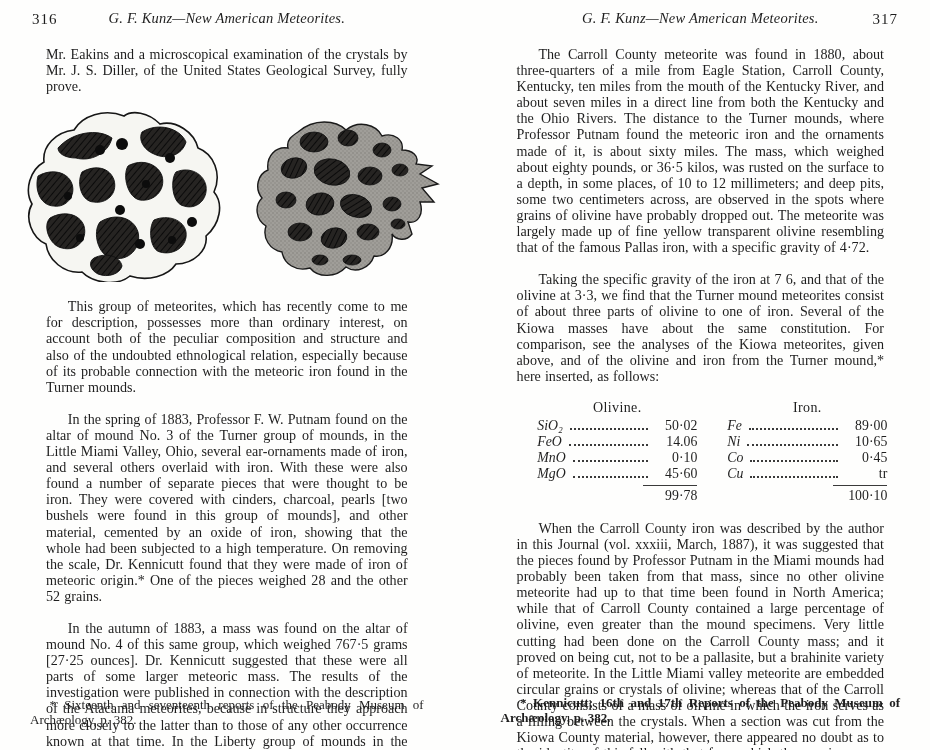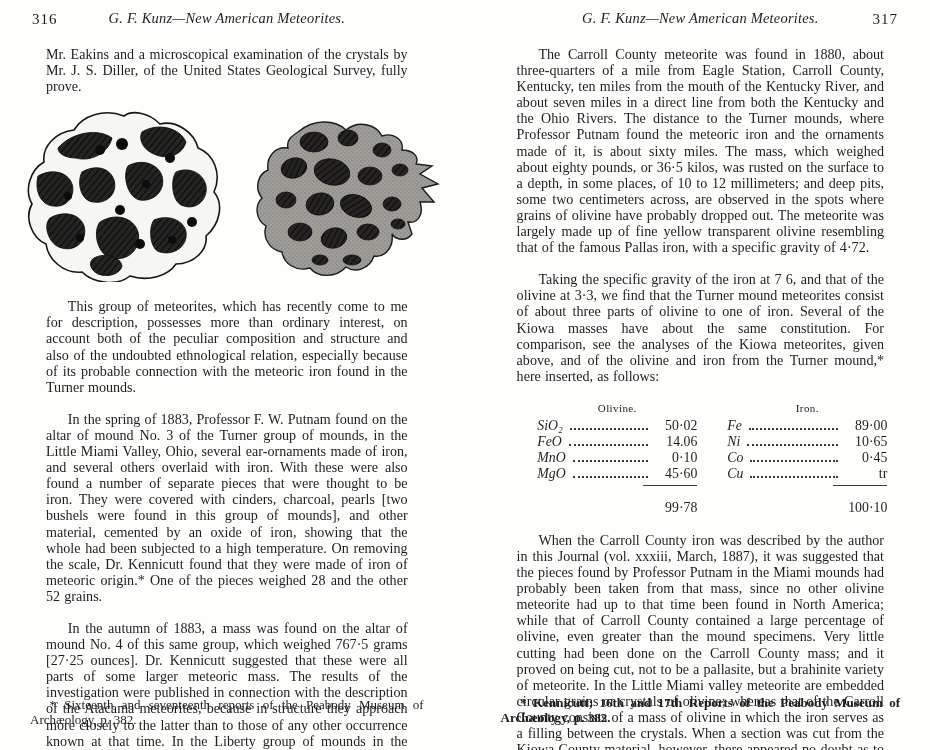--- a/index.html
+++ b/index.html
@@ -30,26 +30,26 @@
   p.noindent { text-indent:0; }
 
   .figure-wrap { margin:5px 0 6px -6px; width:420px; height:172px; }
 
   .analysis {
     display:flex; justify-content:center; gap:30px;
     margin:7px 4px 8px 28px;
     font-size:13.8px; line-height:16px;
   }
   .subtable { width:160px; }
-  .subtable .sub-header { text-align:center; font-size:11px; letter-spacing:0.4px; margin-bottom:2px; }
+  .subtable .sub-header { text-align:center; font-size:14px; letter-spacing:0.4px; margin-bottom:2px; }
   .trow { display:flex; align-items:baseline; }
   .trow .label { white-space:nowrap;font-style:italic; }
   .trow .leader { flex:1; border-bottom:2px dotted #3a3a3a; margin:0 5px 3px 7px; }
   .trow .value { min-width:44px; text-align:right; }
-  .total { width:54px; margin-left:auto; margin-top:3px; padding-top:14px;
+  .total { width:54px; margin-left:auto; margin-top:3px; padding-top:2px;
            border-top:1.2px solid #3a3a3a; text-align:right; }
 
   .footnote {
     position:absolute; font-size:13px; line-height:14.5px;
     text-align:justify; text-indent:1.5em; word-spacing:0.03em;
   }
   .page-left  .footnote { left:30px; right:26px; bottom:10px; }
   .page-right .footnote { left:20px; right:30px; bottom:12px;font-weight:bold; }
 </style>
 </head>

